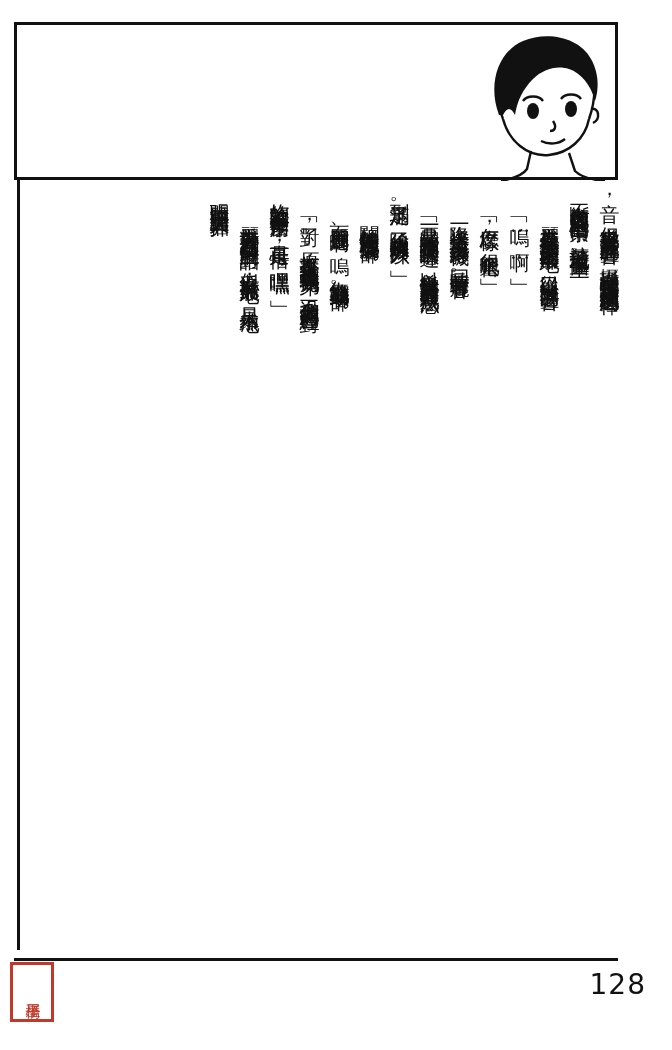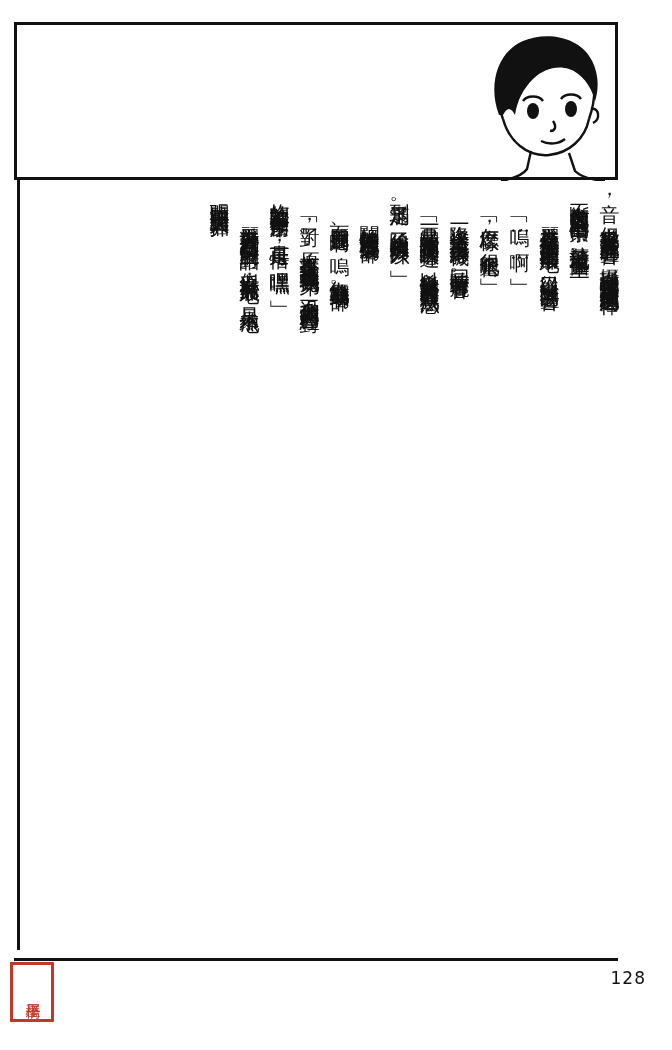--- a/index.html
+++ b/index.html
@@ -84,21 +84,21 @@
     top: 958px;
     width: 604px;
     height: 3px;
     background: #111111;
   }
   .page-number {
     position: absolute;
     right: 26px;
     top: 968px;
     font-family: "DejaVu Sans", "Liberation Sans", sans-serif;
-    font-size: 17px;
+    font-size: 28px;
     color: #111111;
     letter-spacing: 1px;
   }
   .stamp {
     position: absolute;
     left: 10px;
     top: 962px;
     width: 44px;
     height: 60px;
     border: 3px solid #c0392b;

